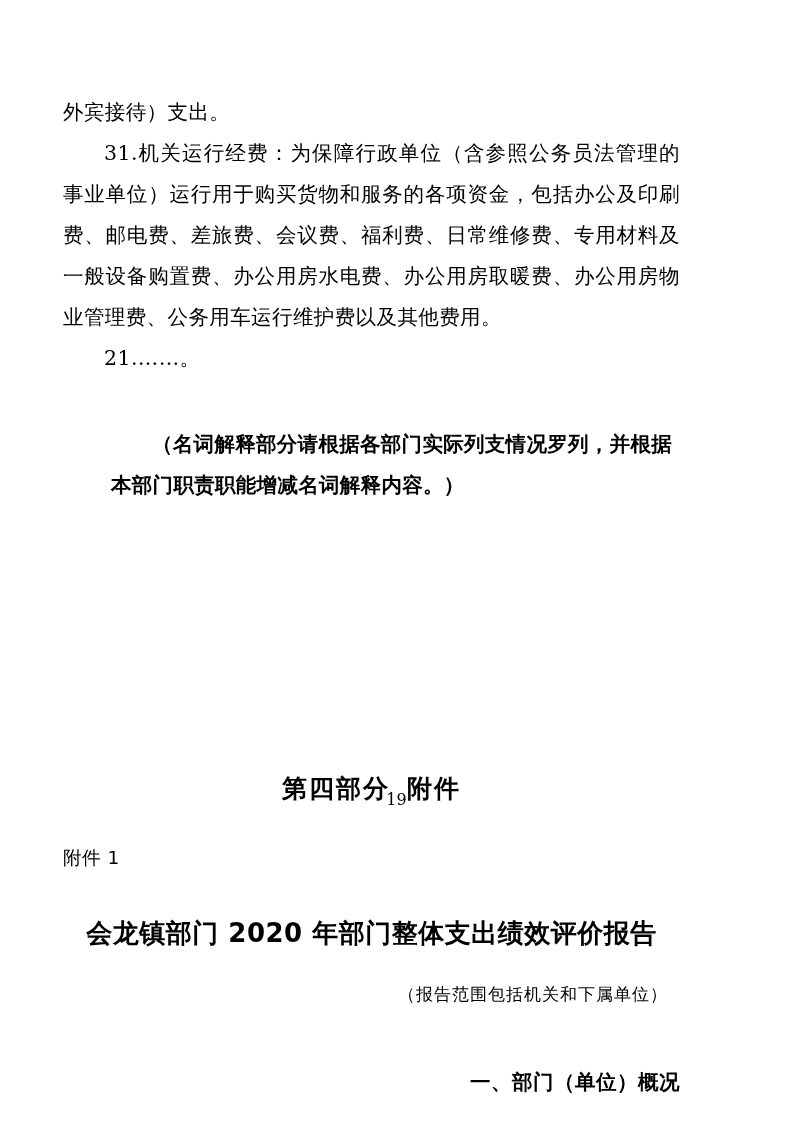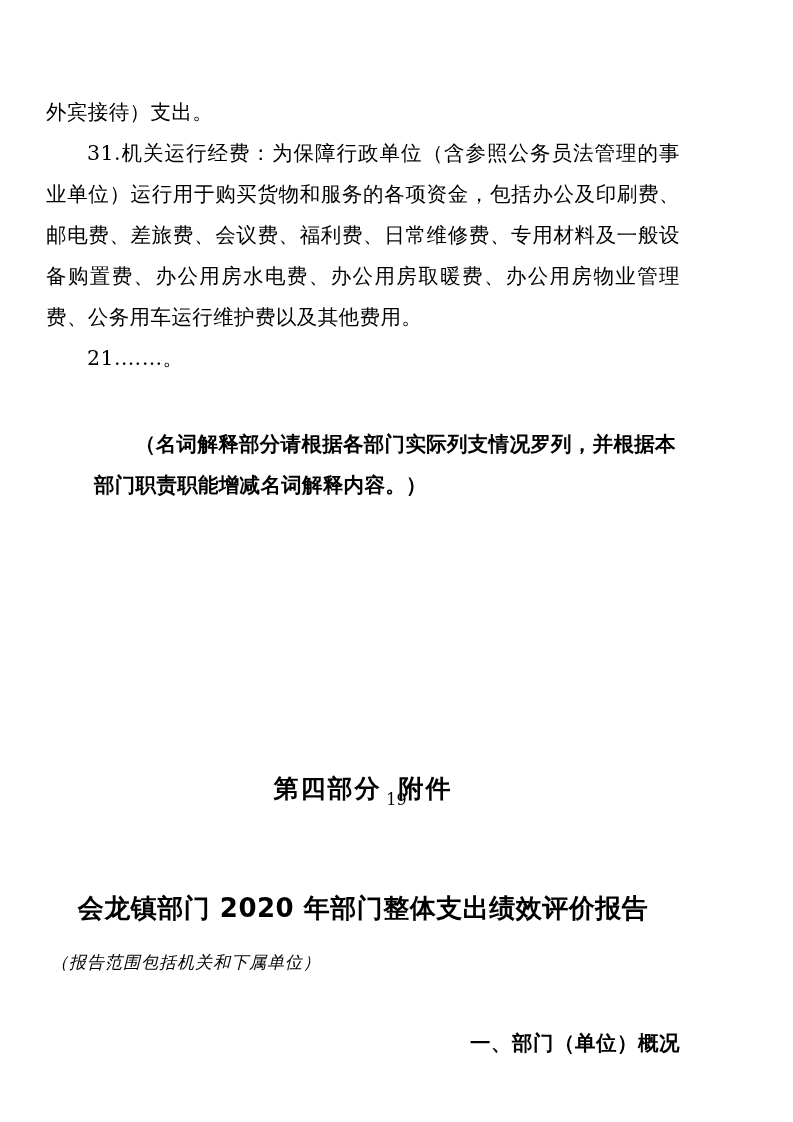--- a/index.html
+++ b/index.html
@@ -13,21 +13,21 @@
     font-family: "DejaVu Serif", "Liberation Serif", serif;
     color: #000000;
     position: relative;
     overflow: hidden;
   }
   .page {
     position: relative;
     width: 793px;
     height: 899px;
     box-sizing: border-box;
-    padding: 92px 113px 0 46px;
+    padding: 92px 113px 0 63px;
   }
   .body-text {
     font-family: "DejaVu Serif", "Liberation Serif", serif;
     font-size: 20.5px;
     line-height: 41px;
     text-align: justify;
     text-justify: inter-ideograph;
     letter-spacing: 0.4px;
   }
   .p-indent {
@@ -61,26 +61,25 @@
   }
   .report-title {
     text-align: center;
     font-size: 26px;
     font-weight: bold;
     font-family: "DejaVu Sans", "Liberation Sans", sans-serif;
     margin: 2px;
     letter-spacing: 0.5px;
   }
   .report-subtitle {
-    text-align: left;
+    text-align: right;
     font-size: 17px;
     font-family: "DejaVu Sans", "Liberation Sans", sans-serif;
-    margin: 5px;
+    margin: 12px;
     letter-spacing: 1px;
-    font-style: italic;
   }
   .section-heading {
     font-size: 20.5px;
     font-weight: bold;
     font-family: "DejaVu Sans", "Liberation Sans", sans-serif;
     margin: 0;
     text-indent: 41px;
     letter-spacing: 0.5px;
     text-align: right;
   }
@@ -113,20 +112,21 @@
   <div class="gap-3"></div>
 
   <p class="bold-note">（名词解释部分请根据各部门实际列支情况罗列，并根据本部门职责职能增减名词解释内容。）</p>
 
   <div class="gap-2"></div>
 
   <p class="part-title">第四部分  附件</p>
 
   <div class="gap-3"></div>
 
+  <p class="attachment-label">附件 1</p>
 
   <div class="gap-4"></div>
 
   <p class="report-title">会龙镇部门 2020 年部门整体支出绩效评价报告</p>
 
   <div class="gap-5"></div>
 
   <p class="report-subtitle">（报告范围包括机关和下属单位）</p>
 
   <div class="gap-6"></div>

